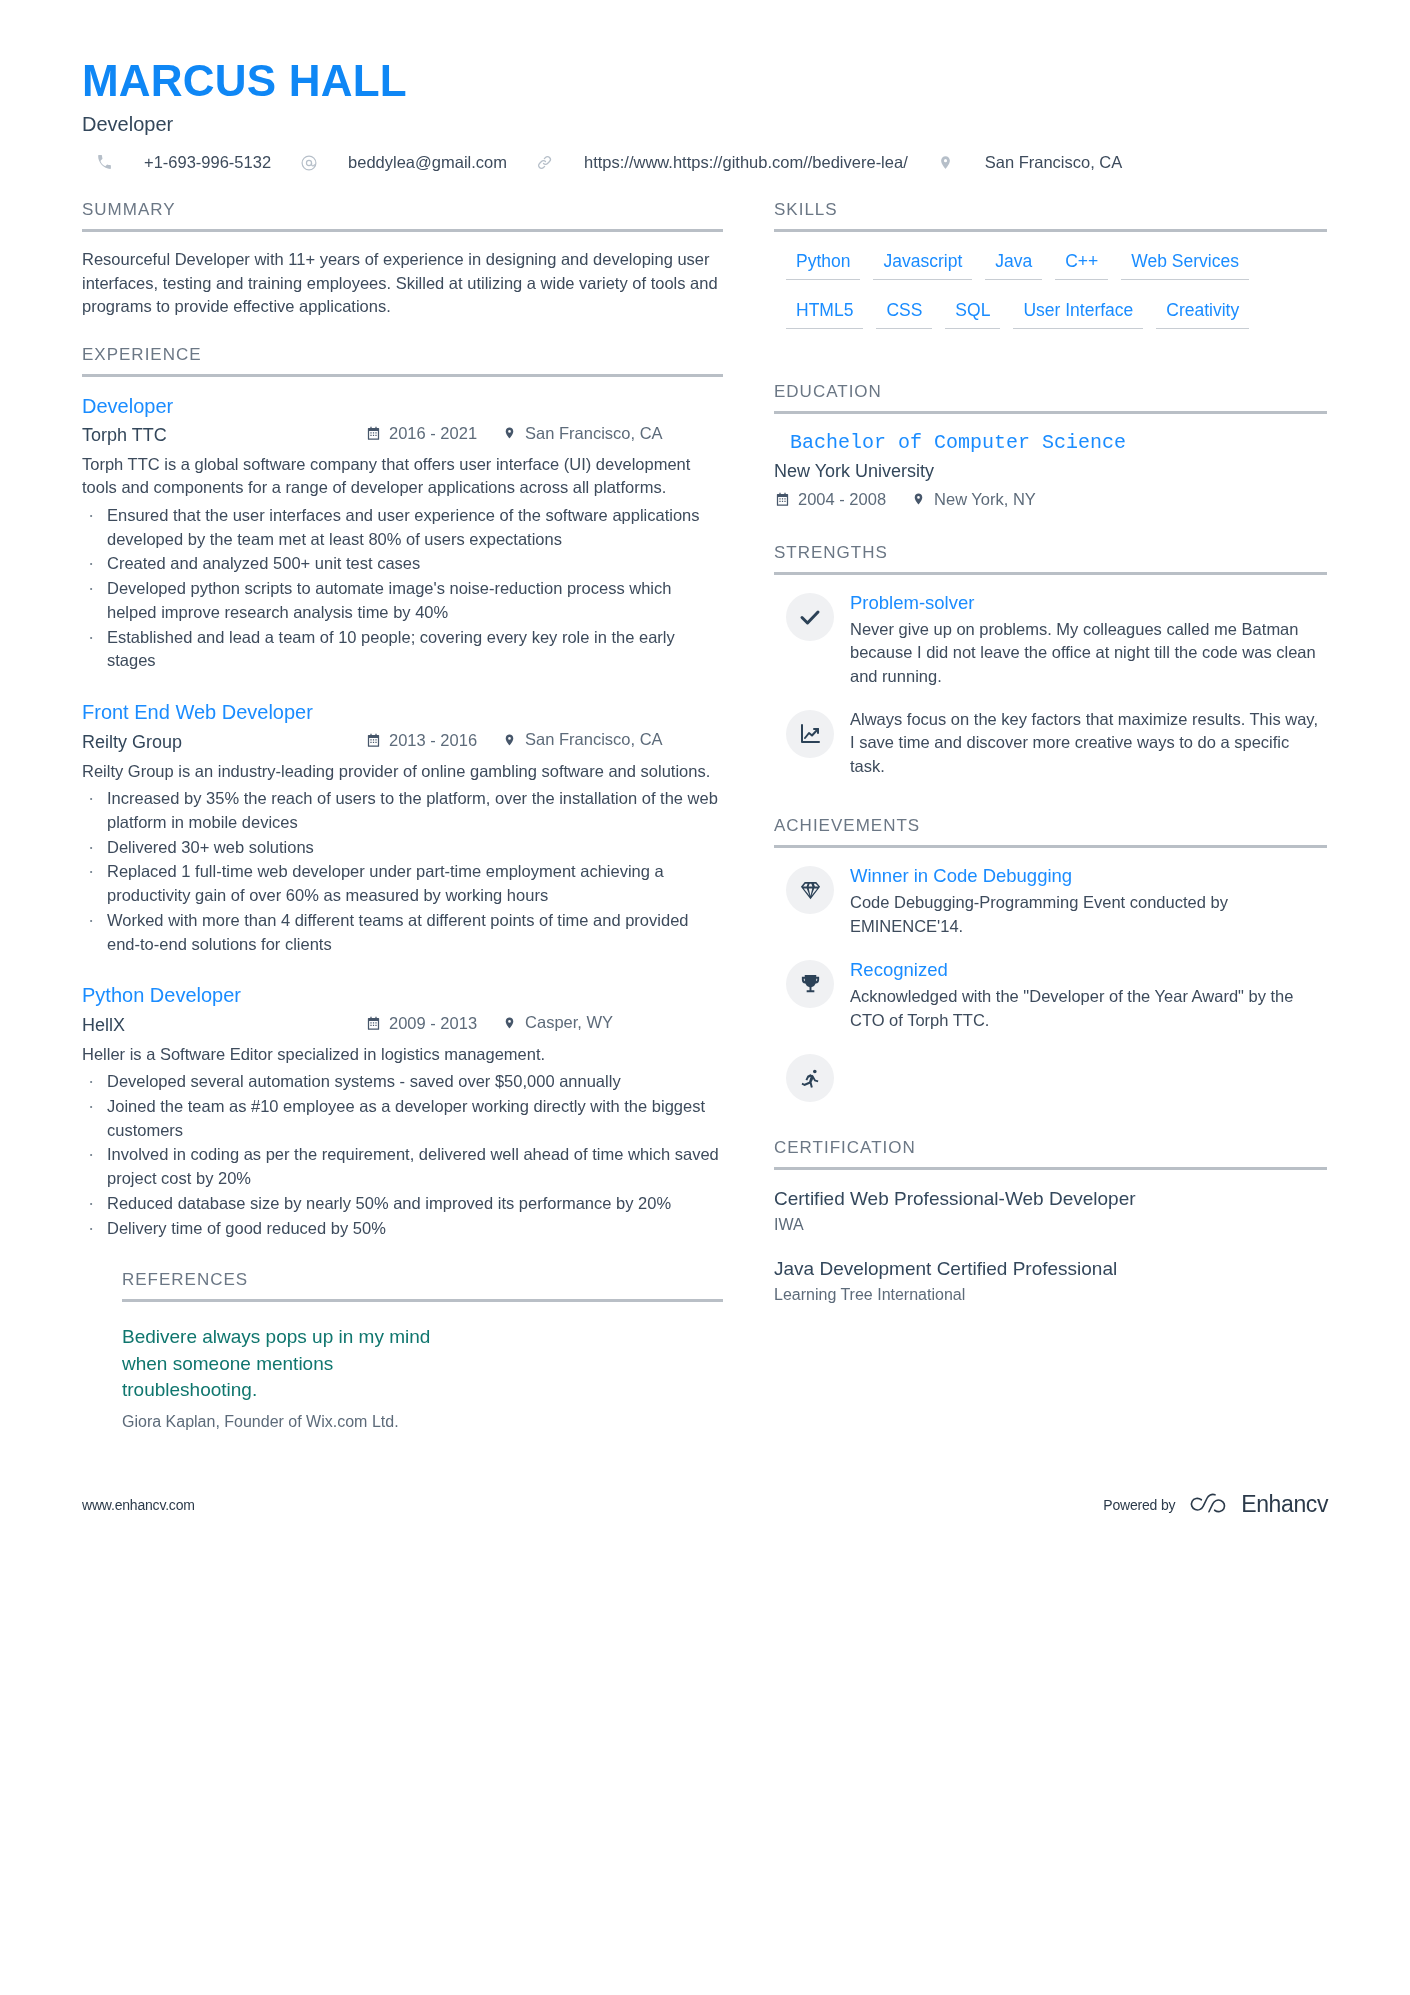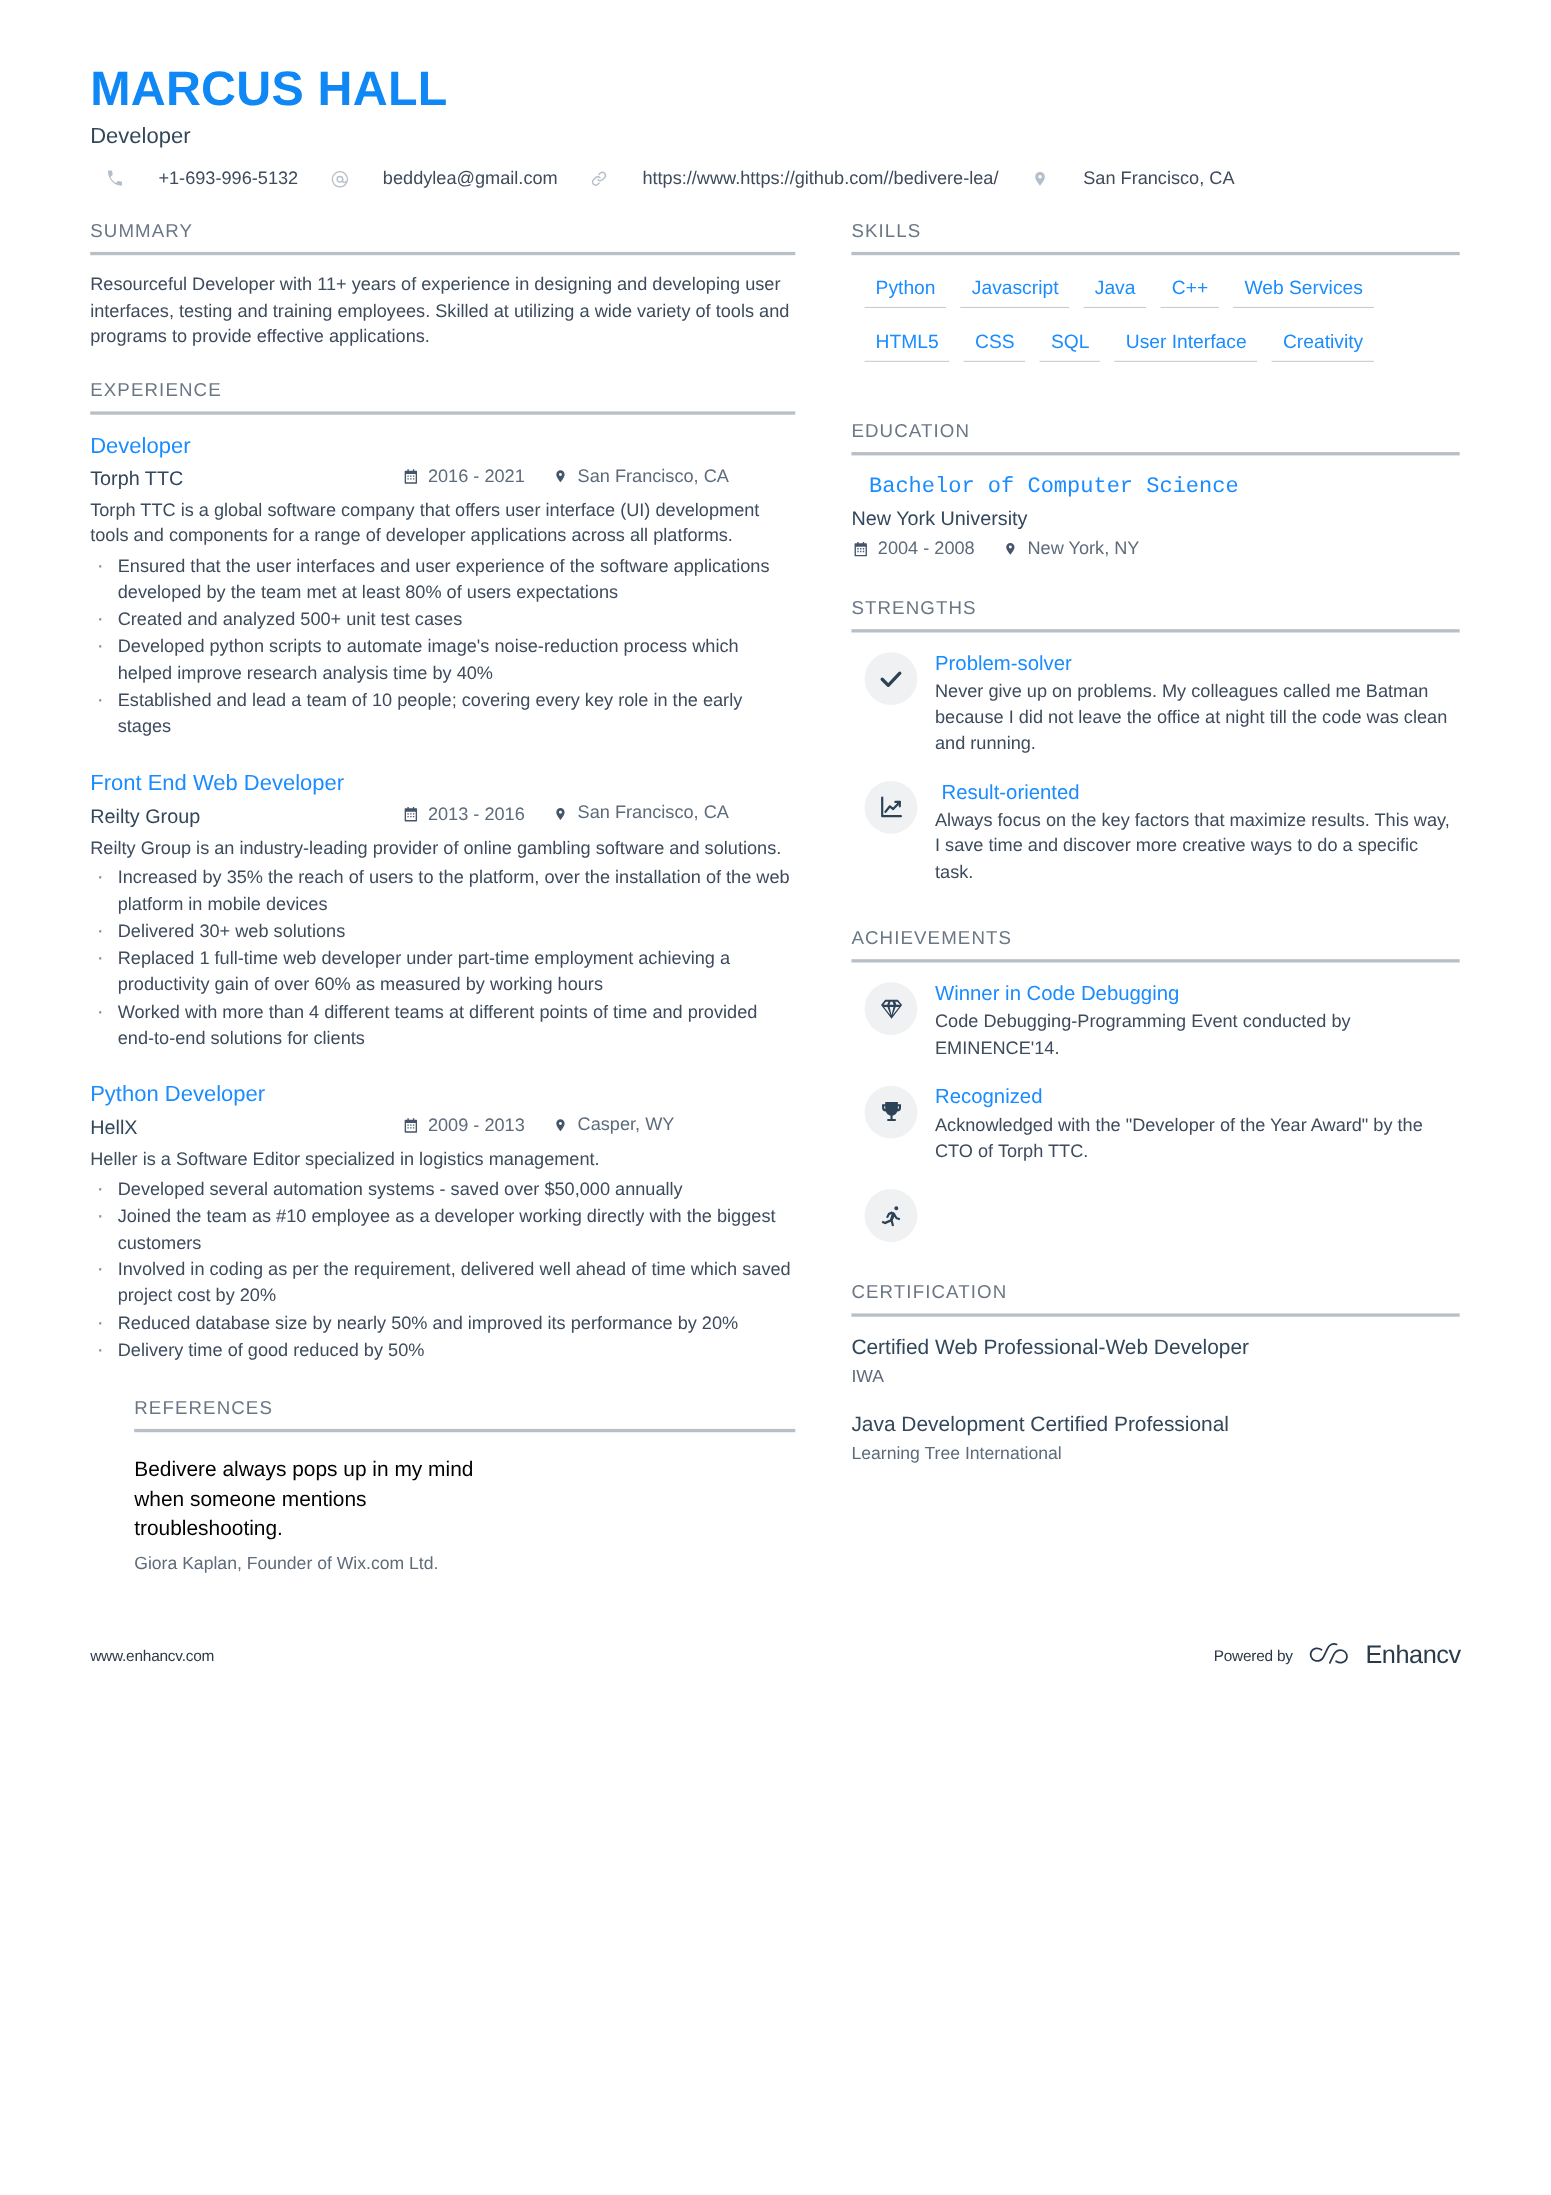--- a/index.html
+++ b/index.html
@@ -163,21 +163,21 @@
     left: 6px;
     top: -3px;
     font-size: 19px;
     color: #7e8a96;
   }
 
   
   .ref-quote {
     font-size: 19px;
     line-height: 1.38;
-    color: #000000;
+    color: #0f766e;
     margin: 0 0 8px 0;
     max-width: 330px;
   }
   .ref-author {
     font-size: 16px;
     line-height: 1.38;
     color: #5d6b7a;
     max-width: 330px;
   }
 
@@ -526,21 +526,20 @@
 
         <div class="item-row">
           <span class="icon-circle">
             <svg width="24" height="24" viewBox="0 0 24 24" fill="none" stroke="currentColor" stroke-width="2" stroke-linecap="round" stroke-linejoin="round">
                 <path d="M4 3v17h17"></path>
                 <path d="M7 16l4-5 3 2.5L20 7"></path>
                 <path d="M16 7h4v4"></path>
               </svg>
           </span>
           <div class="item-body">
-            <div class="item-title indented">Result-oriented</div>
             <p class="item-desc">Always focus on the key factors that maximize results. This way, I save time and discover more creative ways to do a specific task.</p>
           </div>
         </div>
       </div>
 
       <div class="section" style="margin-top:38px;">
         <div class="section-title">ACHIEVEMENTS</div>
 
         <div class="item-row">
           <span class="icon-circle">

